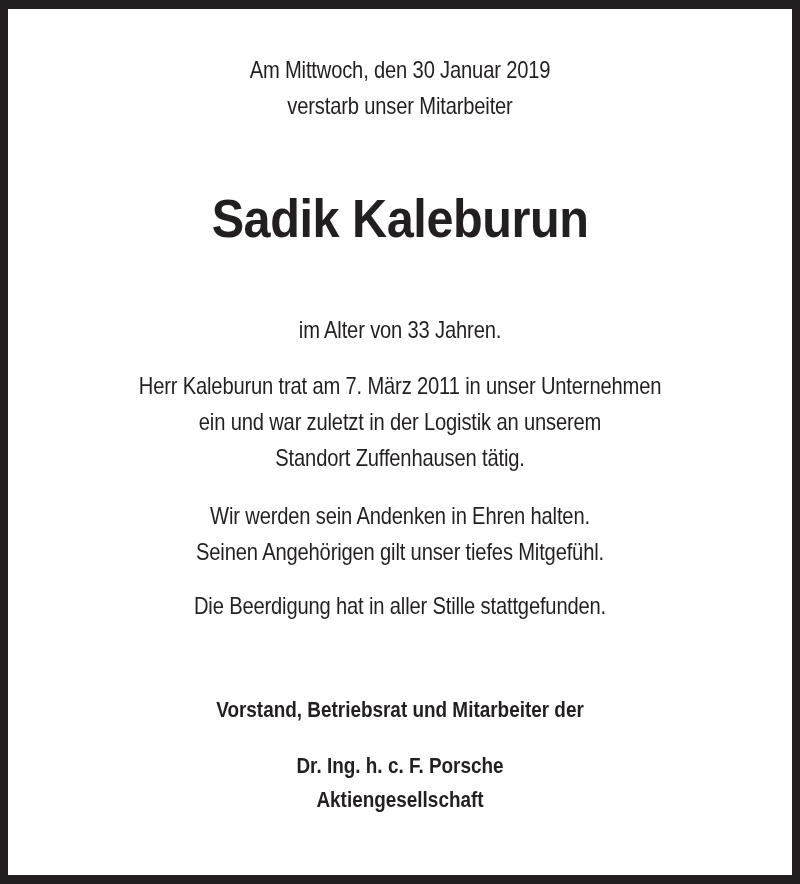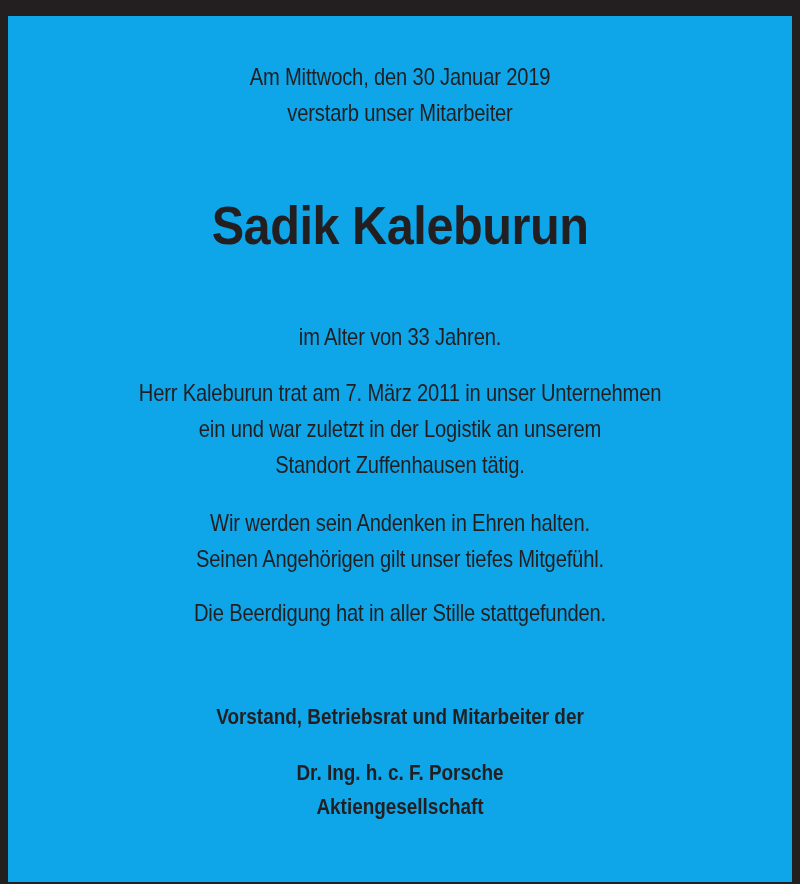--- a/index.html
+++ b/index.html
@@ -1,20 +1,20 @@
 <!DOCTYPE html>
 <html><head>
 <meta charset="utf-8">
 <style>
   html, body { margin: 0; padding: 0; background: #231f20; }
   body { width: 800px; height: 884px; position: relative; overflow: hidden; }
   .frame {
-    position: absolute; left: 8px; top: 16px; width: 761px; height: 866px;
+    position: absolute; left: 8px; top: 9px; width: 761px; height: 866px;
     width: calc(800px - 8px - 8px); height: calc(884px - 9px - 9px);
-    background: #0ea5e9;
+    background: #ffffff;
   }
   .line {
     position: absolute; left: 0; right: 0; text-align: center;
     color: #231f20; white-space: nowrap;
   }
   .reg {
     font-family: "Liberation Sans", sans-serif; font-size: 24px;
     transform: scaleX(0.84); transform-origin: center;
     letter-spacing: -0.2px;
   }

